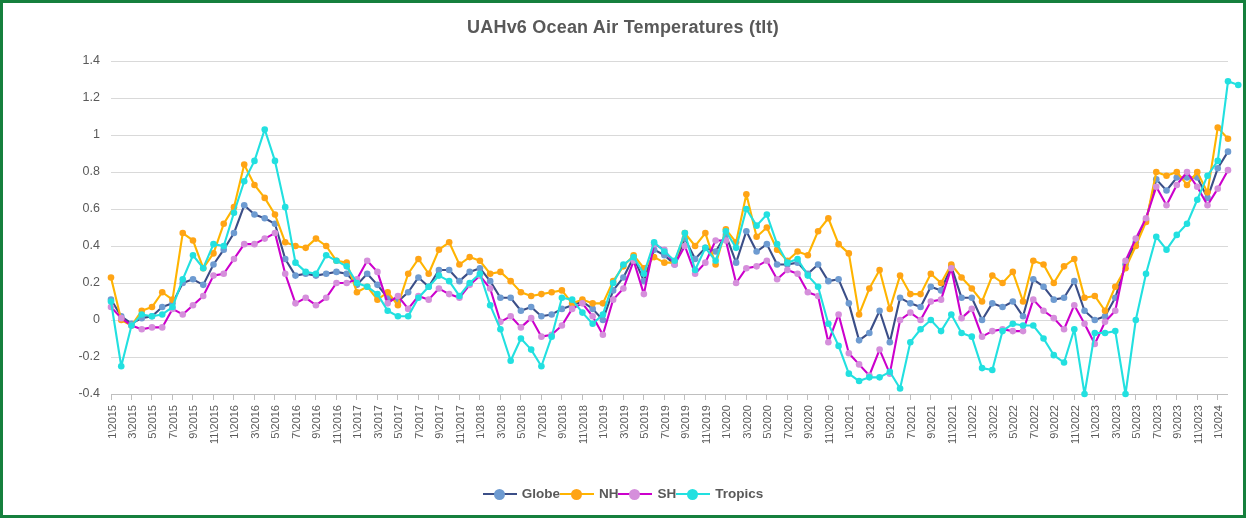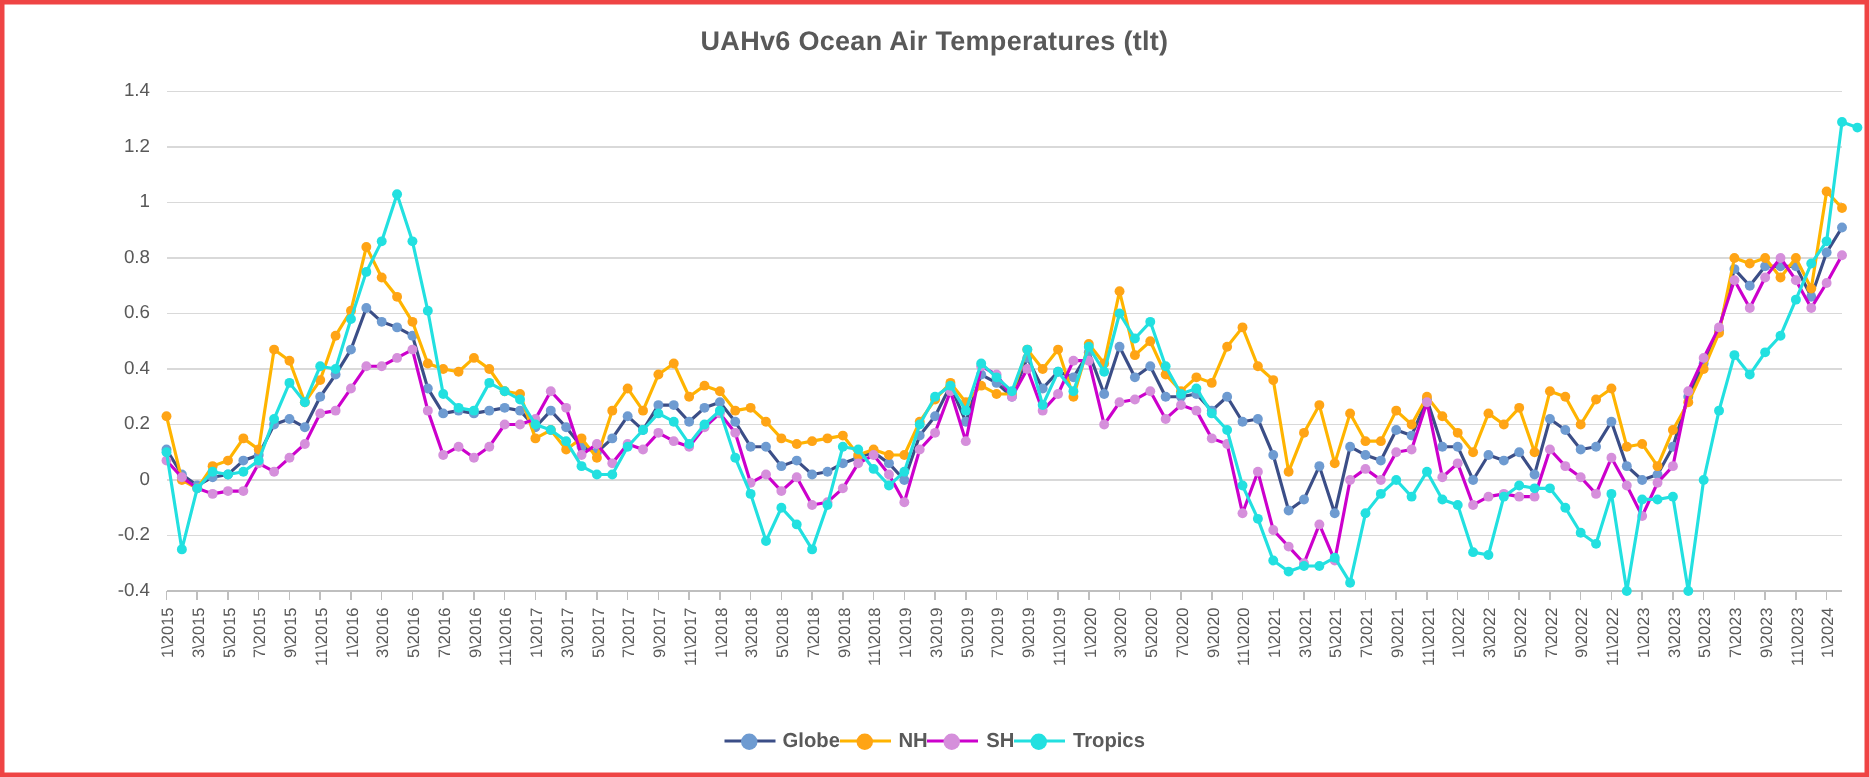--- a/index.html
+++ b/index.html
@@ -9,21 +9,21 @@
     background: #ffffff;
   }
   body {
     font-family: "Liberation Sans", sans-serif;
   }
   #chart-frame {
     position: relative;
     width: 1246px;
     height: 518px;
     box-sizing: border-box;
-    border: 3px solid #ef4444;
+    border: 3px solid #15803d;
     background: #ffffff;
     overflow: hidden;
   }
   #chart-title {
     position: absolute;
     left: 0;
     top: 14px;
     width: 100%;
     text-align: center;
     font-size: 18px;

